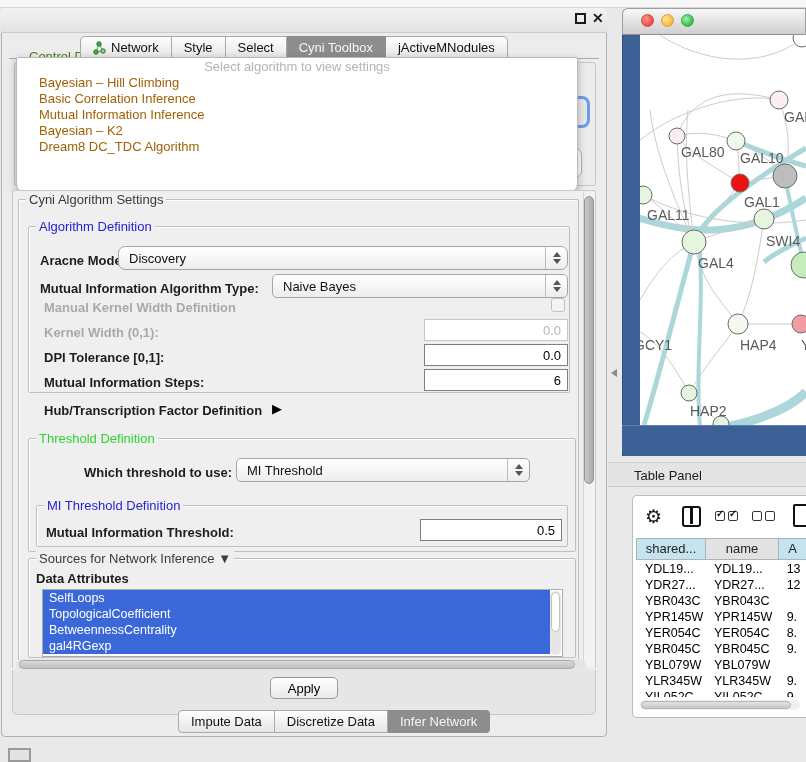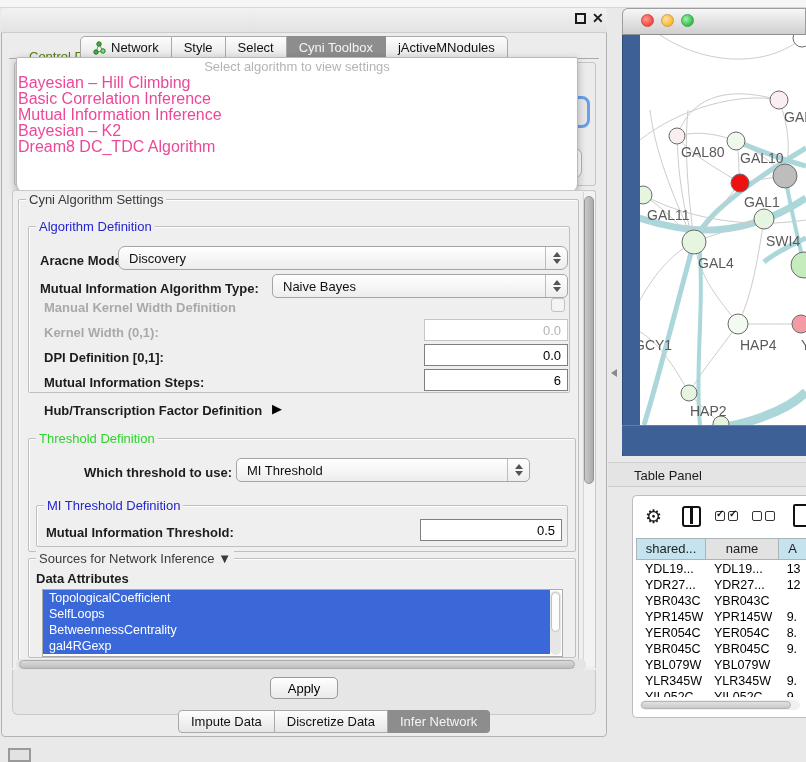--- a/index.html
+++ b/index.html
@@ -35,21 +35,21 @@
 
   
   #inference-group { left:14px; top:62px; width:582px; height:124px; border:1px solid #c6c6c6; border-radius:3px; background:#ececec; }
   #inference-combo { left:22px; top:148px; width:560px; height:30px; background:#ffffff; border:1px solid #b0b0b0; border-radius:7px; }
   #inference-stepper { left:556px; top:96px; width:34px; height:32px; background:#e8e8e8; border:3px solid #6a9fe8; border-radius:8px; }
 
   
   #algo-popup { left:16px; top:57px; width:562px; height:136px; background:#ffffff;
     border:1px solid #b9b9b9; border-radius:2px 2px 9px 9px; box-shadow:0 3px 8px rgba(0,0,0,0.28); overflow:hidden; }
   #algo-prompt { height:17px; line-height:17px; text-align:center; font-size:13px; color:#b4b4b4; }
-  .algo-item { height:16px; line-height:16px; padding-left:1px; font-size:16px; color:#ec4899; }
+  .algo-item { height:16px; line-height:16px; padding-left:22px; font-size:13px; color:#a16207; }
   .algo-item.bold { font-weight:bold; }
 
   
   #settings-panel { left:12px; top:190px; width:584px; height:478px; background:#efefef;
     border:1px solid #c9c9c9; border-radius:3px 3px 0 0; border-bottom:none; }
   #settings-vsb-track { left:583px; top:192px; width:12px; height:474px; background:#f3f3f3; border-left:1px solid #d5d5d5; }
   #settings-vsb-thumb { left:584px; top:196px; width:10px; height:288px; background:linear-gradient(90deg,#c9c9c9,#ababab); border:1px solid #949494; border-radius:5px; }
 
   .groupbox { position:absolute; border:1px solid #bfbfbf; border-radius:2px; box-shadow:1px 1px 0 #fdfdfd inset; }
   .grouptitle { position:absolute; background:#efefef; padding:0 3px; font-size:13px; color:#3a3a3a; white-space:nowrap; }
@@ -205,21 +205,21 @@
   <span class="val">Naive Bayes</span>
   <span class="stepper"></span>
 </div>
 
 <div class="lbl dis" style="left:44px;top:300px;">Manual Kernel Width Definition</div>
 <div class="checkbox" style="left:551px;top:298px;"></div>
 
 <div class="lbl dis" style="left:44px;top:325px;">Kernel Width (0,1):</div>
 <div class="field dis" style="left:424px;top:319px;width:144px;height:22px;line-height:21px;">0.0</div>
 
-<div class="lbl" style="left:44px;top:350px;">DPI Definition [0,1]:</div>
+<div class="lbl" style="left:44px;top:350px;">DPI Tolerance [0,1]:</div>
 <div class="field" style="left:424px;top:344px;width:144px;height:22px;line-height:21px;">0.0</div>
 
 <div class="lbl" style="left:44px;top:375px;">Mutual Information Steps:</div>
 <div class="field" style="left:424px;top:369px;width:144px;height:22px;line-height:21px;">6</div>
 
 <div class="lbl abs" id="hub-row">Hub/Transcription Factor Definition</div>
 <div class="abs" id="hub-arrow">▶</div>
 
 <div class="groupbox" style="left:28px;top:438px;width:548px;height:114px;"></div>
 <div class="grouptitle green" style="left:36px;top:431px;">Threshold Definition</div>
@@ -232,22 +232,22 @@
 
 <div class="groupbox" style="left:36px;top:505px;width:532px;height:42px;"></div>
 <div class="grouptitle blue" style="left:44px;top:498px;">MI Threshold Definition</div>
 <div class="lbl" style="left:46px;top:525px;">Mutual Information Threshold:</div>
 <div class="field" style="left:420px;top:519px;width:142px;height:22px;line-height:21px;">0.5</div>
 
 <div class="groupbox" style="left:28px;top:558px;width:548px;height:100px;"></div>
 <div class="grouptitle" style="left:36px;top:551px;">Sources for Network Inference ▼</div>
 <div class="lbl" style="left:36px;top:571px;">Data Attributes</div>
 <div class="abs" id="attr-list">
+    <div class="attr-item">SelfLoops</div>
     <div class="attr-item">TopologicalCoefficient</div>
-    <div class="attr-item">SelfLoops</div>
     <div class="attr-item">BetweennessCentrality</div>
     <div class="attr-item">gal4RGexp</div>
   </div>
 <div class="abs" id="attr-vsb"></div>
 <div class="abs" id="attr-vsb-thumb"></div>
 <div class="abs" id="settings-hsb"></div>
 <div class="abs" id="settings-hsb-thumb"></div>
 
 <div class="abs" id="apply-strip"></div>
 <div class="abs" id="apply-btn">Apply</div>

